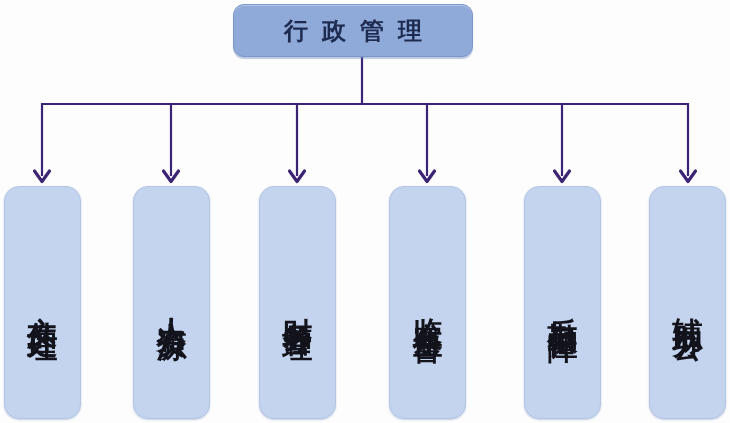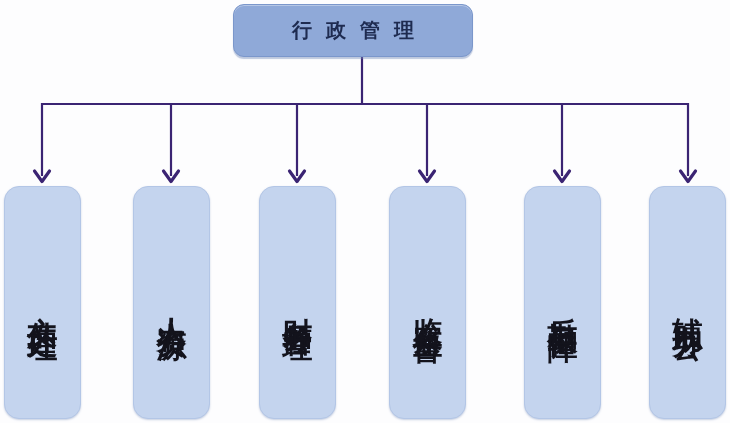--- a/index.html
+++ b/index.html
@@ -29,21 +29,21 @@
   .connectors .head{stroke:var(--line);stroke-width:3.2;fill:none;stroke-linecap:round;stroke-linejoin:round;}
   .root-box{
     position:absolute;left:233px;top:4px;width:240px;height:53px;
     background:var(--root-fill);
     border:1px solid var(--root-border);
     border-radius:11px;
     box-shadow:0 2px 1px rgba(110,135,185,0.45), inset 0 1px 0 rgba(255,255,255,0.35);
     display:flex;align-items:center;justify-content:center;
   }
   .root-label{
-    font-size:20px;font-weight:700;
+    font-size:24px;font-weight:700;
     color:var(--root-text);
     letter-spacing:14px;
     padding-left:14px; 
     white-space:nowrap;
     font-family:"DejaVu Serif", serif;
   }
   .child-box{
     position:absolute;top:186px;width:77px;height:233px;
     background:var(--child-fill);
     border:1px solid var(--child-border);

